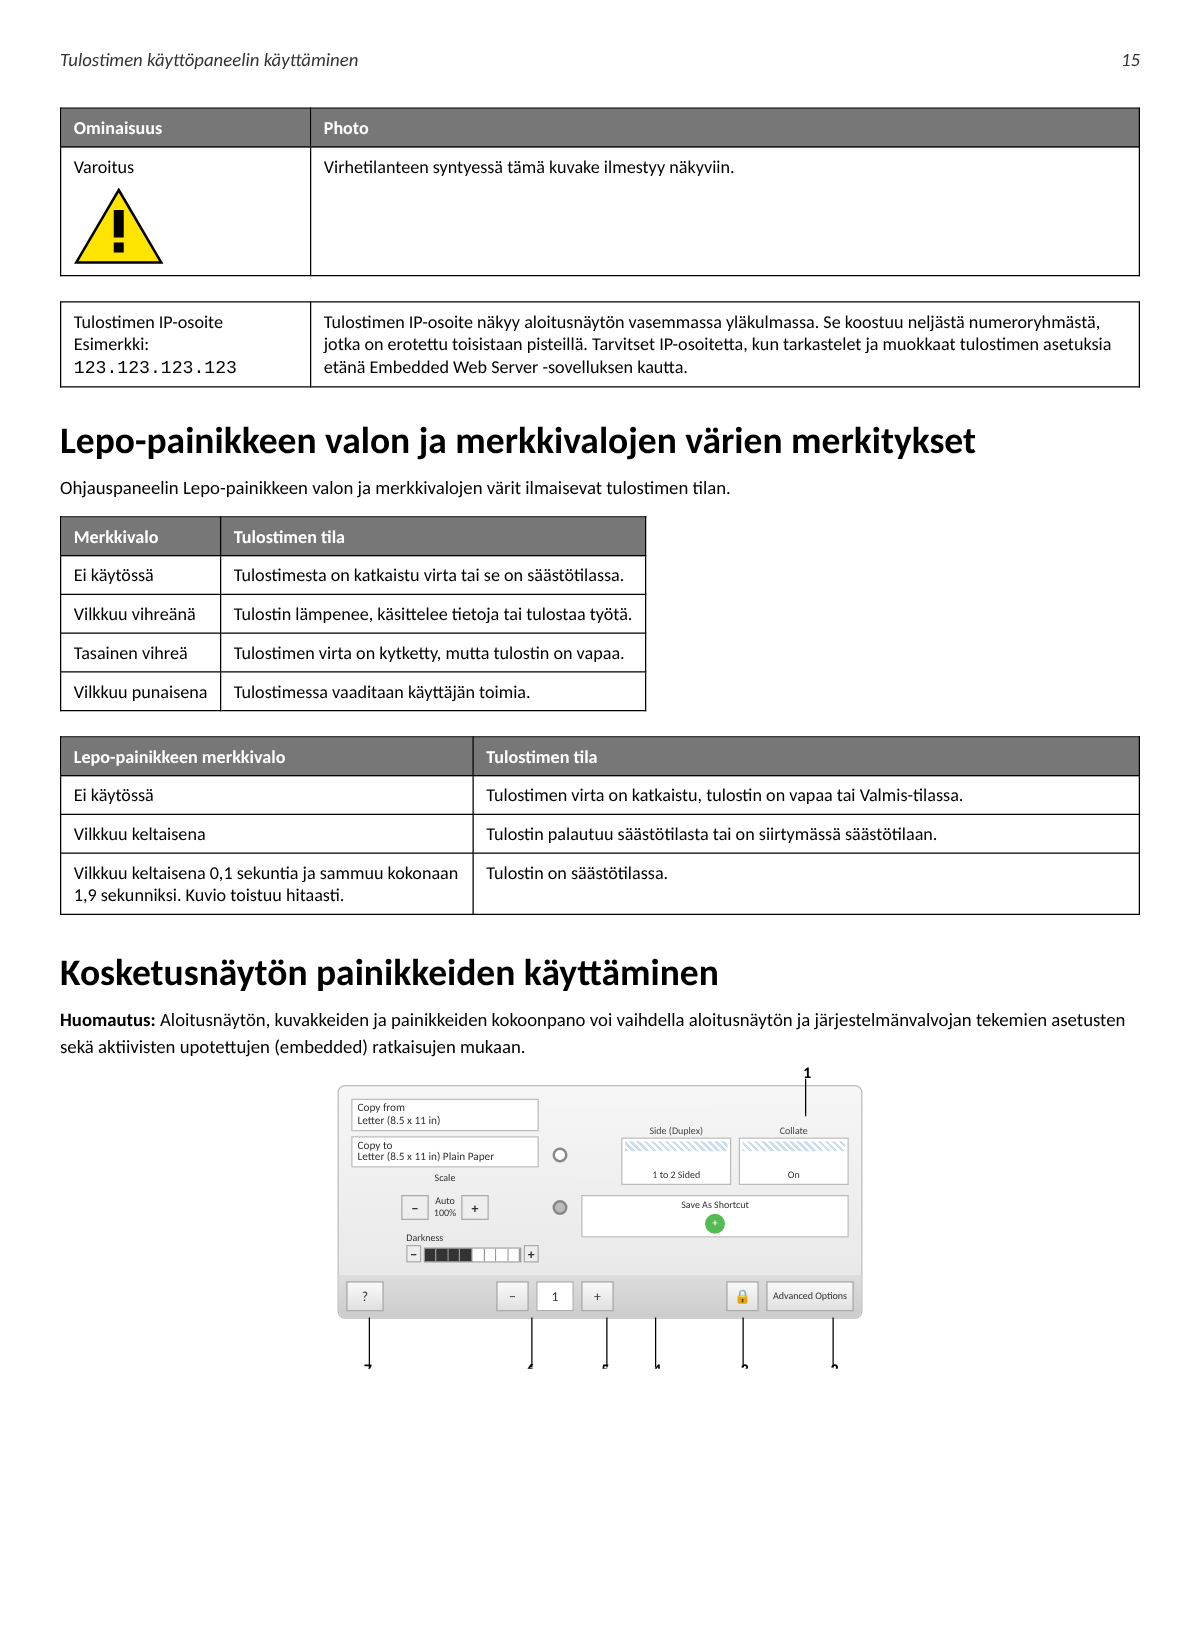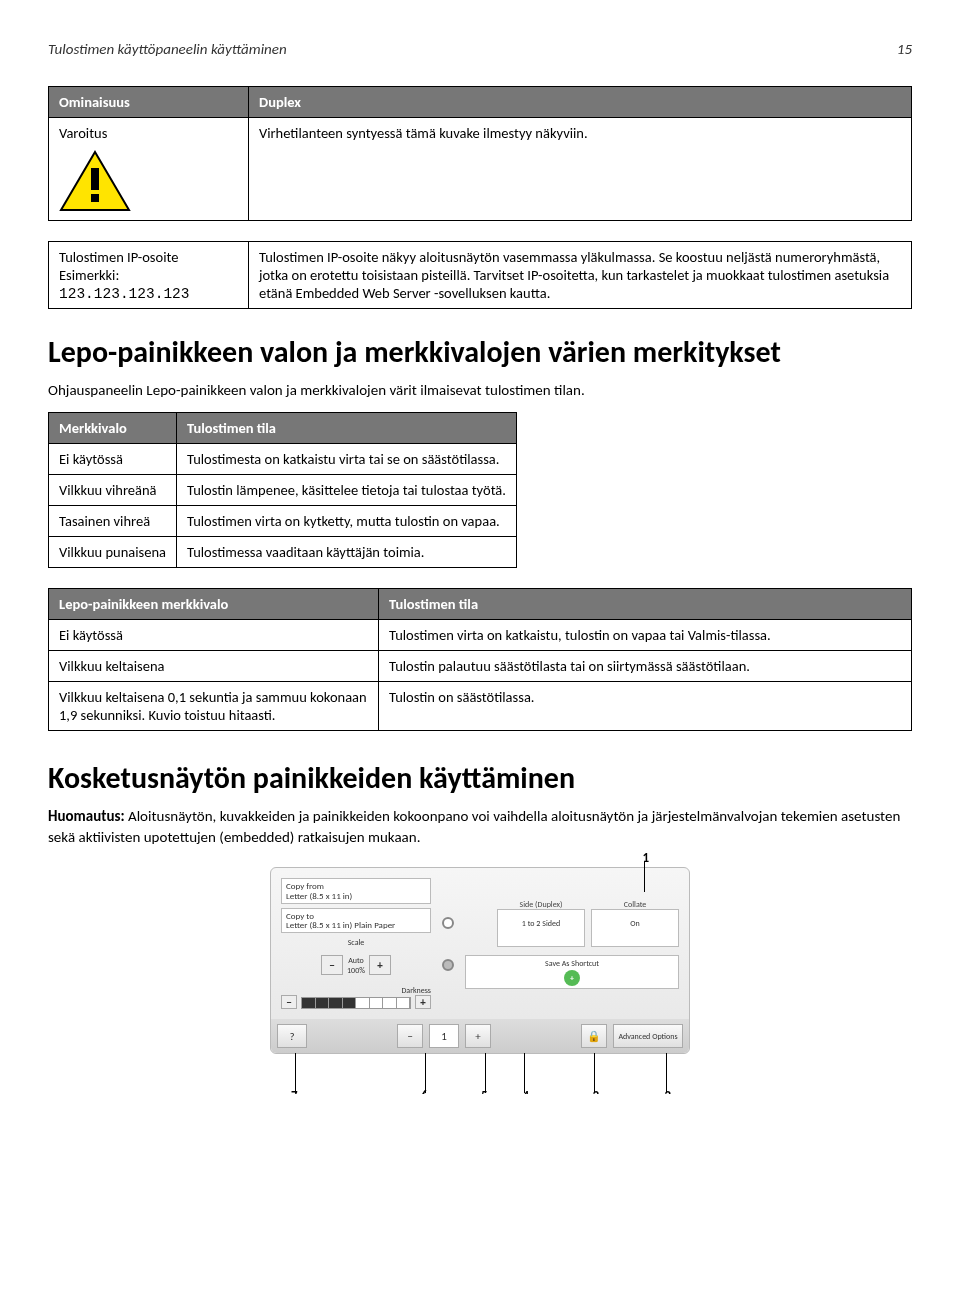--- a/index.html
+++ b/index.html
@@ -80,40 +80,40 @@
   .ts-btn {
     border: 1px solid #aaa;
     background: #eee;
     width: 22px;
     height: 20px;
     display: flex;
     align-items: center;
     justify-content: center;
     font-weight: bold;
   }
-  .ts-dark { text-align: right; margin-top: 6px; }
+  .ts-dark { text-align: left; margin-top: 6px; margin-left: 44px; }
   .ts-bar {
     display: flex;
     border: 1px solid #999;
     width: 110px;
     height: 12px;
     margin: 2px auto 0 auto;
   }
   .ts-bar div { flex: 1; border-right: 1px solid #999; background: #fff; }
   .ts-bar div.dark { background: #333; }
   .ts-mid { width: 14px; display: flex; flex-direction: column; gap: 30px; align-items: center; }
   .ts-radio { width: 12px; height: 12px; border: 2px solid #888; border-radius: 50%; background: #fff; }
   .ts-right { flex: 1; display: flex; flex-direction: column; gap: 6px; }
   .ts-row { display: flex; gap: 6px; align-items: center; margin-left: 32px; }
   .ts-tile {
     flex: 1;
     border: 1px solid #bbb;
     background: #fff;
     height: 38px;
-    padding: 18px;
+    padding: 2px;
     font-size: 8px;
     text-align: center;
     display: flex;
     flex-direction: column;
     justify-content: flex-end;
     gap: 12px;
   }
   .ts-tile-img { flex: 1; background: repeating-linear-gradient(45deg,#cde,#cde 2px,#fff 2px,#fff 4px); margin-bottom: 2px; }
   .ts-label { font-size: 8px; text-align: center; color: #444; }
   .ts-savebar {
@@ -163,21 +163,21 @@
 
 <div class="header-row">
   <span>Tulostimen käyttöpaneelin käyttäminen</span>
   <span>15</span>
 </div>
 
 <table>
   <tbody>
       <tr>
     <th style="width:200px">Ominaisuus</th>
-    <th>Duplex</th>
+    <th>Photo</th>
   </tr>
   <tr>
     <td>
       <div>Varoitus</div>
       <div class="warn-icon" style="margin-top:8px">
         <svg width="72" height="64" viewBox="0 0 72 64">
           <polygon points="36,2 70,60 2,60" fill="#ffe400" stroke="#000" stroke-width="2"></polygon>
           <rect x="32" y="18" width="8" height="22" fill="#000"></rect>
           <rect x="32" y="44" width="8" height="8" fill="#000"></rect>
         </svg>

